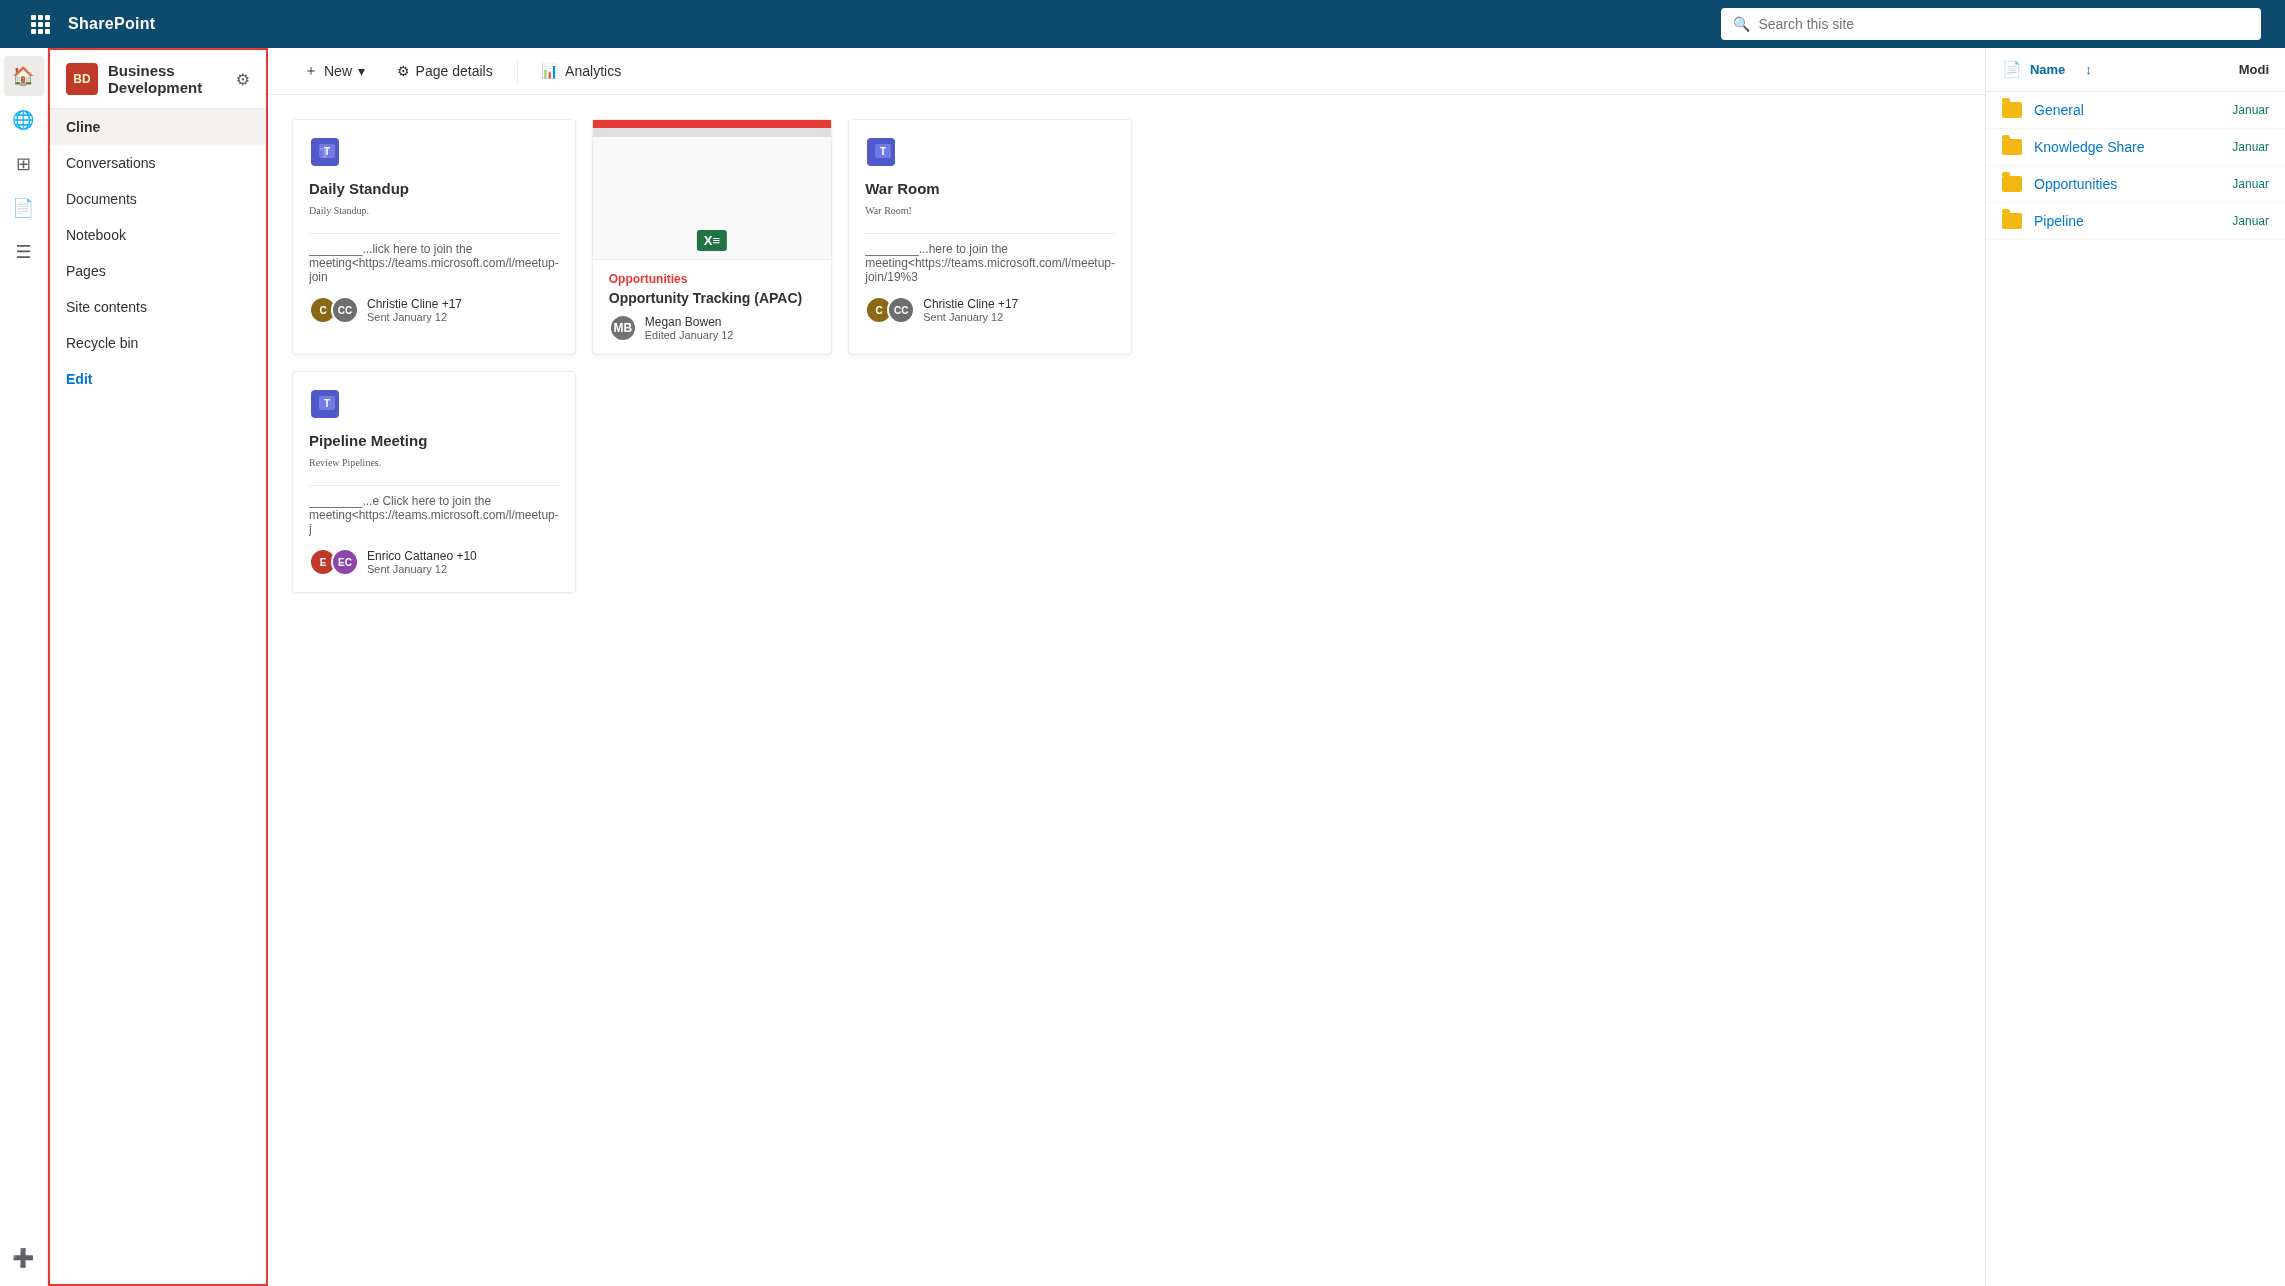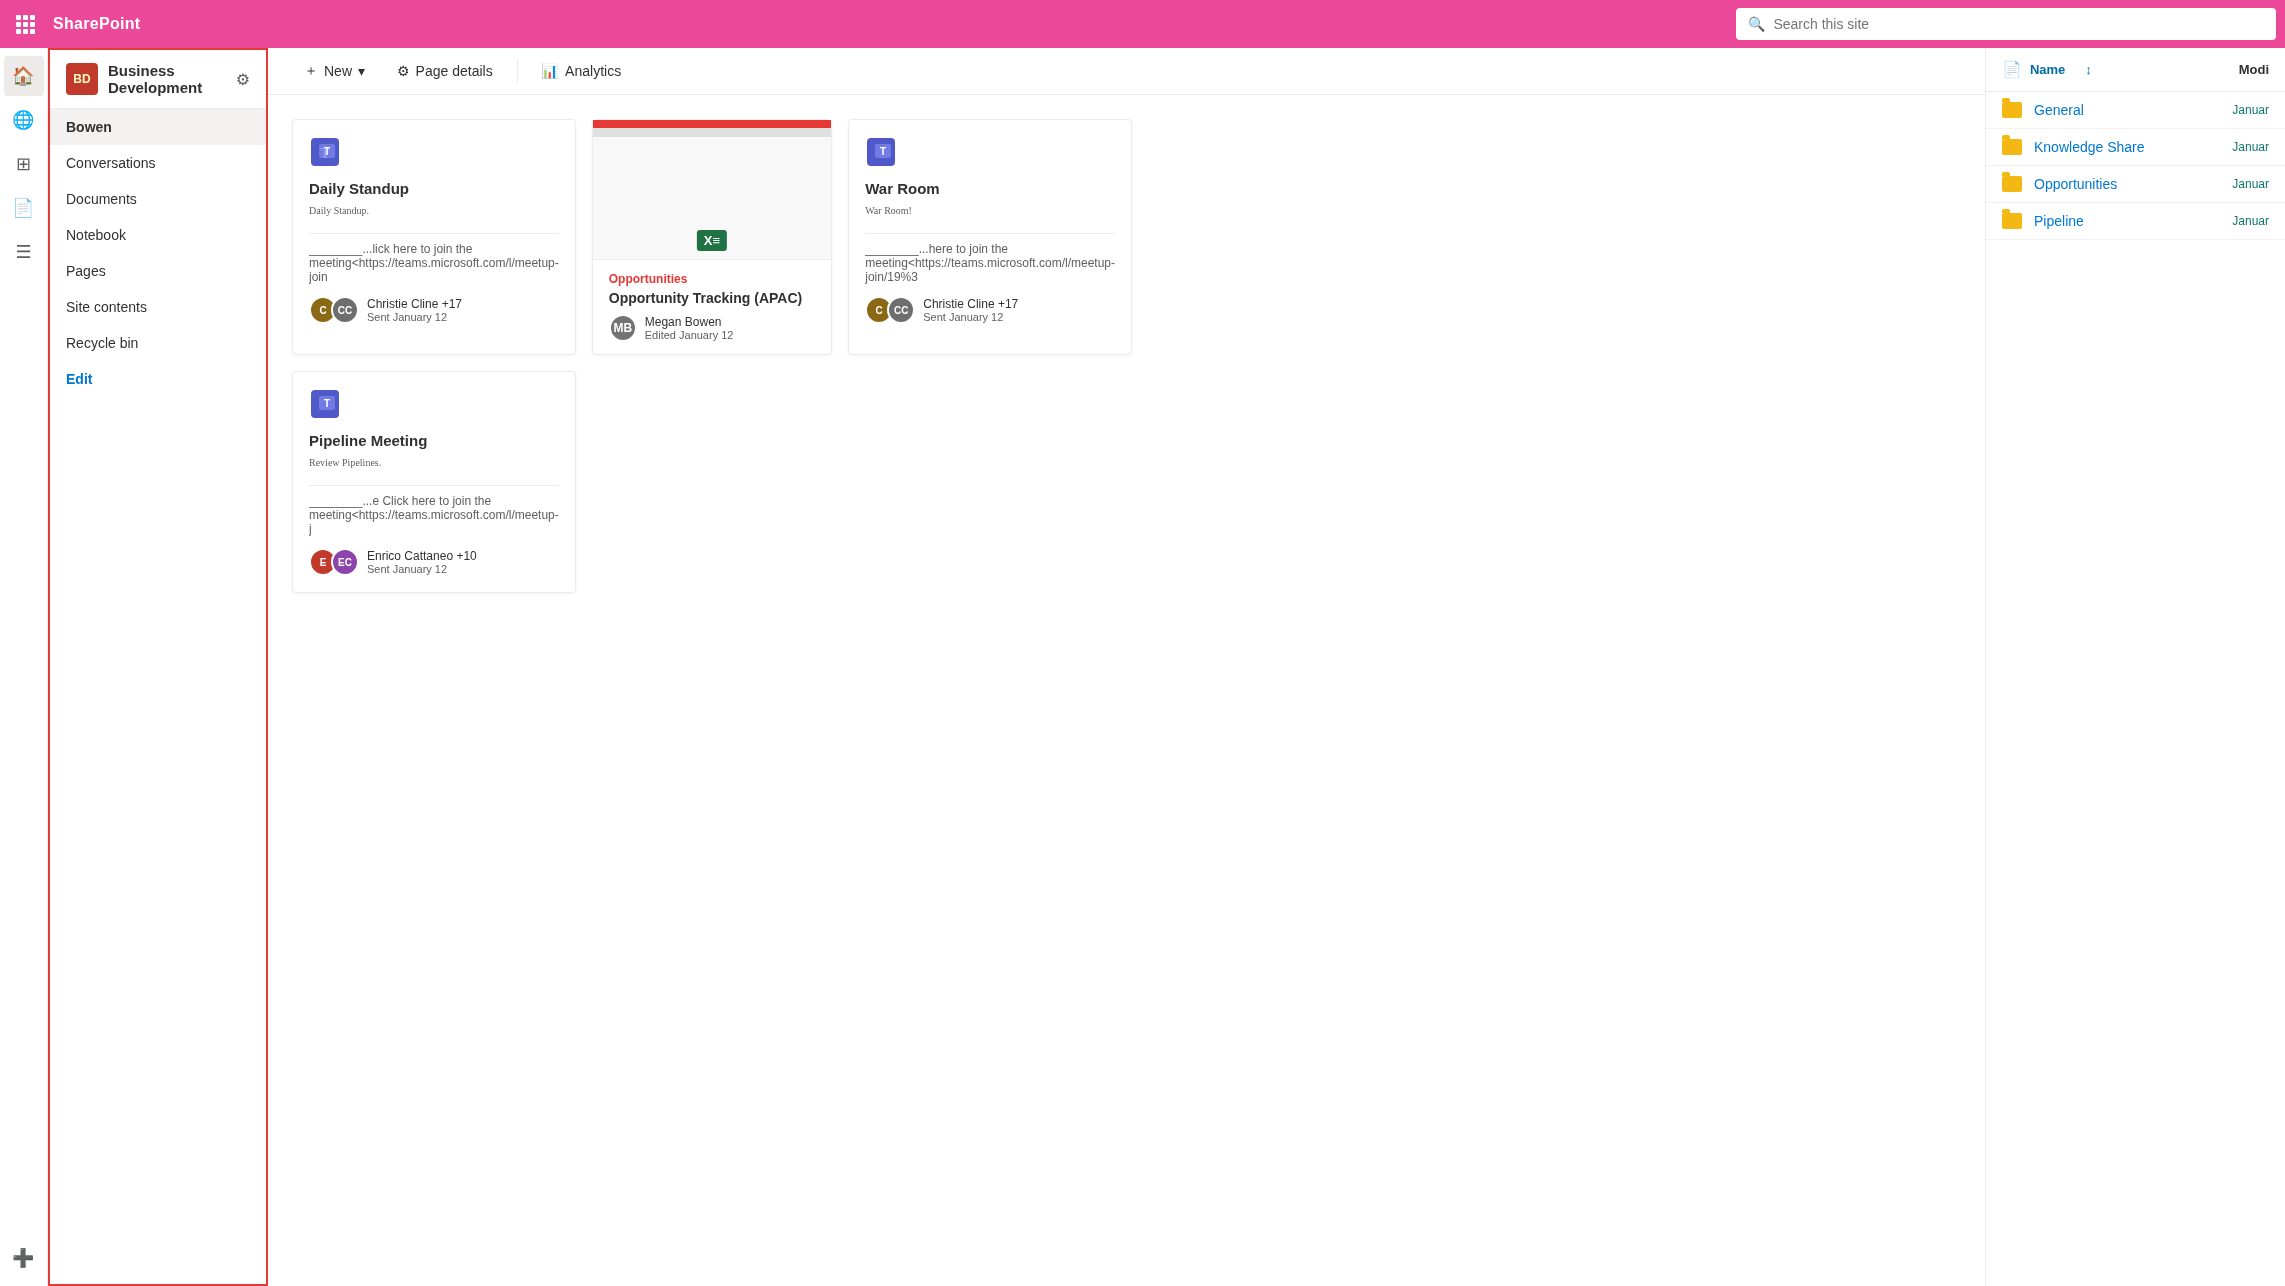--- a/index.html
+++ b/index.html
@@ -1,24 +1,24 @@
 <!DOCTYPE html>
 <html><head>
   <meta charset="utf-8">
   <style>
     * { box-sizing: border-box; margin: 0; padding: 0; }
     body { font-family: 'Segoe UI', sans-serif; background: #f3f2f1; display: flex; flex-direction: column; height: 100vh; overflow: hidden; }
 
     
     .topbar {
-      background: #ec4899;
+      background: #0c4a6e;
       height: 48px;
       display: flex;
       align-items: center;
-      padding: 0 9px;
+      padding: 0 24px;
       gap: 12px;
       flex-shrink: 0;
     }
     .topbar-waffle {
       color: white;
       font-size: 18px;
       cursor: pointer;
       display: flex;
       align-items: center;
       justify-content: center;
@@ -443,21 +443,21 @@
     <div class="icon-rail-item icon-rail-bottom">➕</div>
   </div>
 
   <div class="sidenav">
     <div class="sitenav-header">
       <div class="site-avatar">BD</div>
       <span class="site-title">Business Development</span>
       <span class="site-settings-icon">⚙</span>
     </div>
     <div class="sidenav-items">
-      <a class="sidenav-item active">Bowen</a>
+      <a class="sidenav-item active">Cline</a>
       <a class="sidenav-item">Conversations</a>
       <a class="sidenav-item">Documents</a>
       <a class="sidenav-item">Notebook</a>
       <a class="sidenav-item">Pages</a>
       <a class="sidenav-item">Site contents</a>
       <a class="sidenav-item">Recycle bin</a>
       <a class="sidenav-item edit-link">Edit</a>
     </div>
   </div>
 

